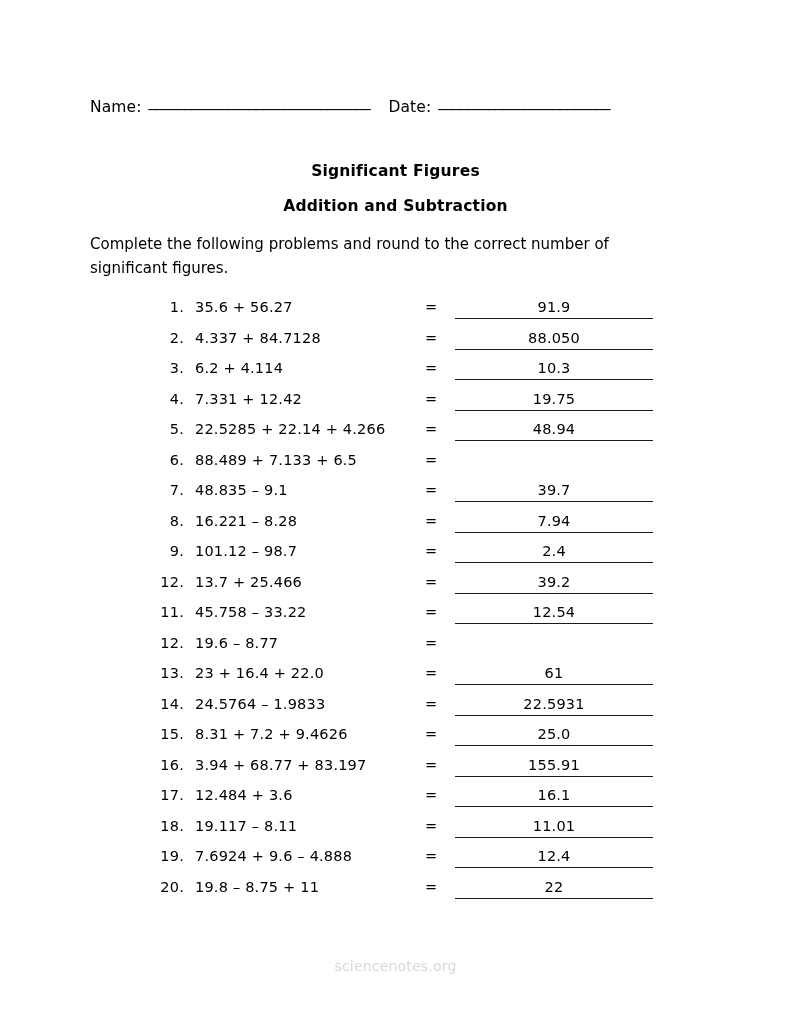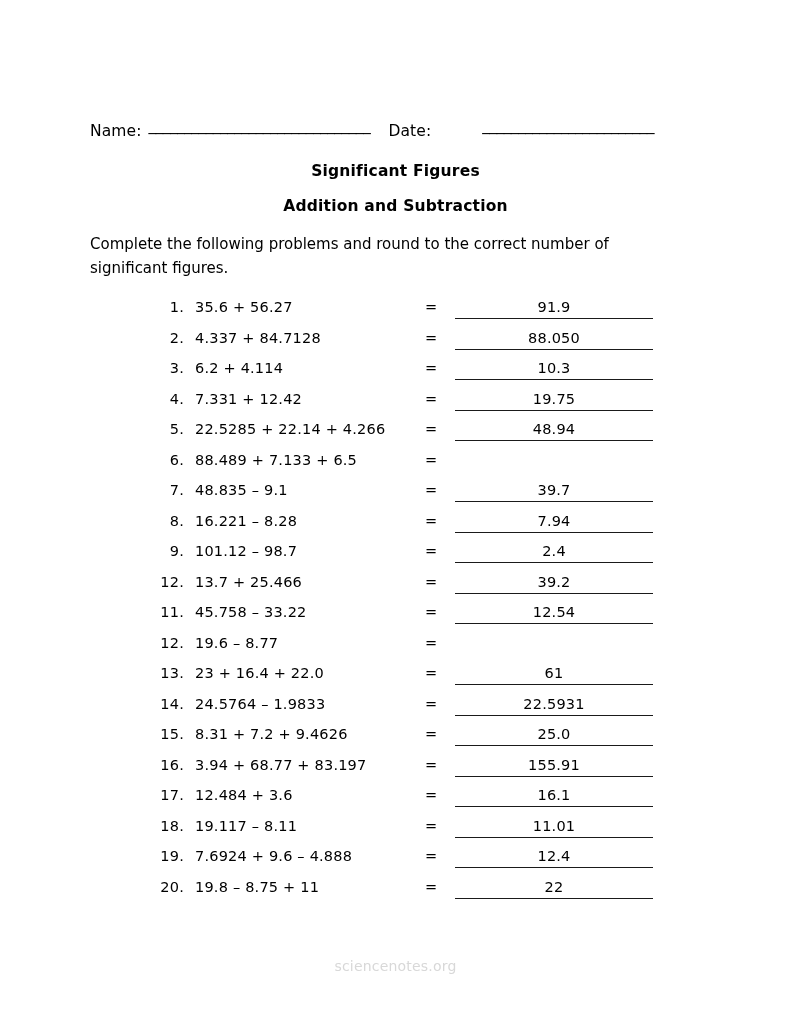--- a/index.html
+++ b/index.html
@@ -34,22 +34,22 @@
     letter-spacing: 0.1px;
   }
   .namedate-row .field-label {
     display: inline-block;
   }
   .namedate-row .rule {
     display: inline-block;
     letter-spacing: -0.6px;
     font-size: 15.5px;
   }
-  .name-rule { width: 233px; overflow: hidden; margin-top: 24px; }
-  .date-rule { width: 180px; overflow: hidden; margin-left: 44px; }
+  .name-rule { width: 233px; overflow: hidden; }
+  .date-rule { width: 180px; overflow: hidden; }
   .gap-sm { display: inline-block; width: 7px; }
 
   
   .title-main {
     position: absolute;
     left: 0;
     right: 0;
     top: 162px;
     text-align: center;
     font-size: 15.5px;

